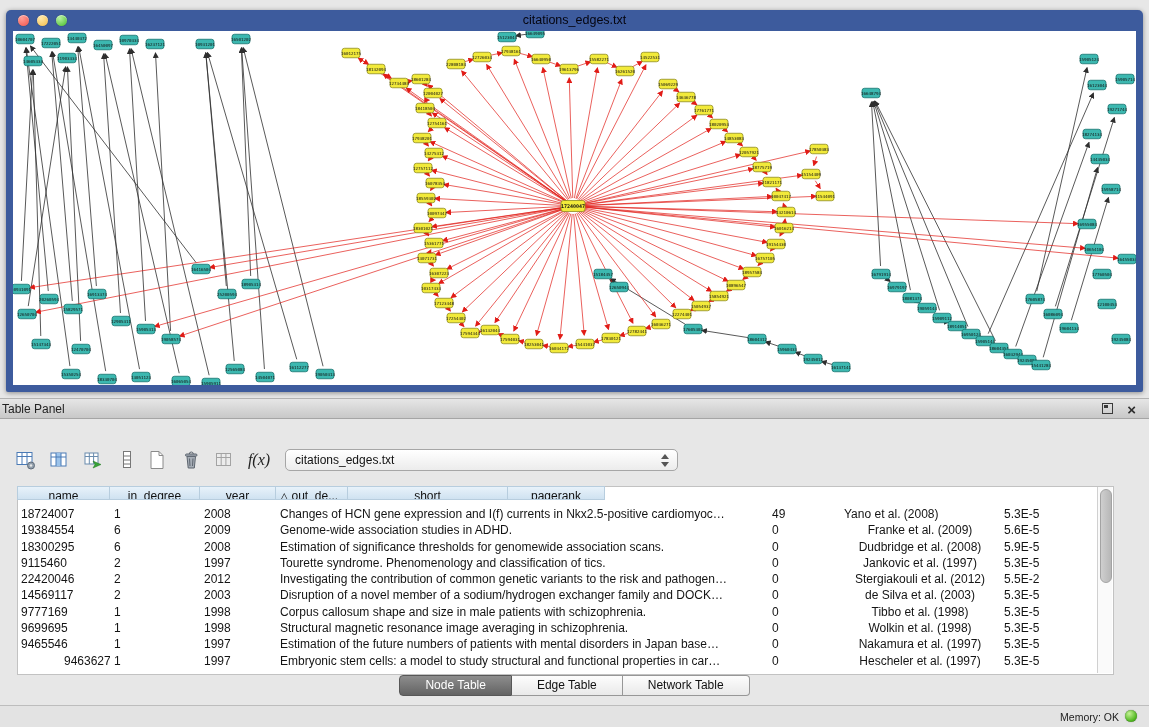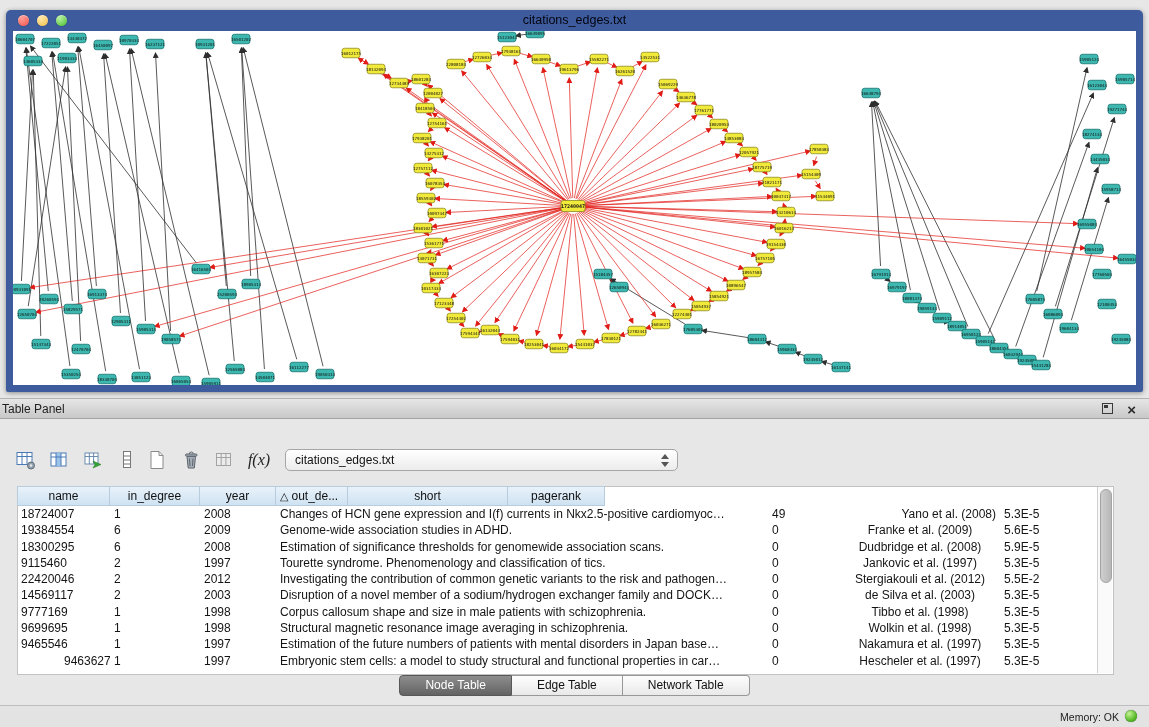--- a/index.html
+++ b/index.html
@@ -31,21 +31,21 @@
   .fx{font-style:italic;font-family:"Liberation Serif",serif;font-size:16px;color:#222}
 
   .dropdown{position:absolute;left:285px;top:449px;width:393px;height:22px;background:linear-gradient(#ffffff,#ececec);border:1px solid #a6a6a6;border-radius:5px;box-sizing:border-box}
   .dropdown-text{position:absolute;left:9px;top:0;line-height:20px;font-size:12px;color:#111}
   .dd-arrows{position:absolute;right:7px;top:4px;width:9px;height:13px}
   .dd-arrows .up{position:absolute;top:0;left:0;width:0;height:0;border-left:4.5px solid transparent;border-right:4.5px solid transparent;border-bottom:5px solid #555}
   .dd-arrows .down{position:absolute;bottom:0;left:0;width:0;height:0;border-left:4.5px solid transparent;border-right:4.5px solid transparent;border-top:5px solid #555}
 
   .table-bg{position:absolute;left:17px;top:486px;width:1095px;height:187px;background:#fff;border:1px solid #c2c2c2;box-sizing:content-box}
   .thead{position:absolute;left:17px;top:486px;display:flex}
-  .th{box-sizing:border-box;height:20px;background:linear-gradient(#e8f2fa,#cfe2f1);border:1px solid #b7cdde;border-left:none;font-size:12px;line-height:18px;text-align:center;color:#111;overflow:hidden;white-space:nowrap}
+  .th{box-sizing:border-box;height:14px;background:linear-gradient(#e8f2fa,#cfe2f1);border:1px solid #b7cdde;border-left:none;font-size:12px;line-height:18px;text-align:center;color:#111;overflow:hidden;white-space:nowrap}
   .th:first-child{border-left:1px solid #b7cdde}
   .th .sort{margin-right:3px;font-size:11px}
   .tbody{position:absolute;left:17px;top:506px;width:1080px}
   .tr{display:flex;height:16.3px}
   .td{box-sizing:border-box;padding:0 4px;font-size:12px;line-height:16.3px;color:#141414;white-space:nowrap;overflow:hidden}
   .scrollcol{position:absolute;left:1097px;top:487px;width:15px;height:186px;background:#fafafa;border-left:1px solid #d0d0d0;box-sizing:border-box}
   .thumb{position:absolute;left:2px;top:2px;width:10px;height:92px;background:linear-gradient(90deg,#cfcfcf,#b7b7b7);border:1px solid #a3a3a3;border-radius:6px}
 
   .tabs{position:absolute;left:0;top:675px;width:1149px;display:flex;justify-content:center}
   .tab{height:19px;line-height:19px;font-size:12px;padding:0 25px;border:1px solid #979797;border-left:none;background:linear-gradient(#fdfdfd,#e9e9e9);color:#111}
@@ -844,21 +844,21 @@
     <div class="th" style="width: 160px;"><span>short</span></div>
     <div class="th" style="width: 97px;"><span>pagerank</span></div>
   </div>
 <div class="tbody" id="tbody">
     <div class="tr">
       <div class="td" style="width: 93px; text-align: left;">18724007</div>
       <div class="td" style="width: 90px; text-align: left;">1</div>
       <div class="td" style="width: 76px; text-align: left;">2008</div>
       <div class="td" style="width: 492px; text-align: left;">Changes of HCN gene expression and I(f) currents in Nkx2.5-positive cardiomyoc…</div>
       <div class="td" style="width: 72px; text-align: left;">49</div>
-      <div class="td" style="width: 160px; text-align: right;">Yano et al. (2008)</div>
+      <div class="td" style="width: 160px; text-align: left;">Yano et al. (2008)</div>
       <div class="td" style="width: 97px; text-align: left;">5.3E-5</div>
     </div>
     <div class="tr">
       <div class="td" style="width: 93px; text-align: left;">19384554</div>
       <div class="td" style="width: 90px; text-align: left;">6</div>
       <div class="td" style="width: 76px; text-align: left;">2009</div>
       <div class="td" style="width: 492px; text-align: left;">Genome-wide association studies in ADHD.</div>
       <div class="td" style="width: 72px; text-align: left;">0</div>
       <div class="td" style="width: 160px; text-align: center;">Franke et al. (2009)</div>
       <div class="td" style="width: 97px; text-align: left;">5.6E-5</div>

